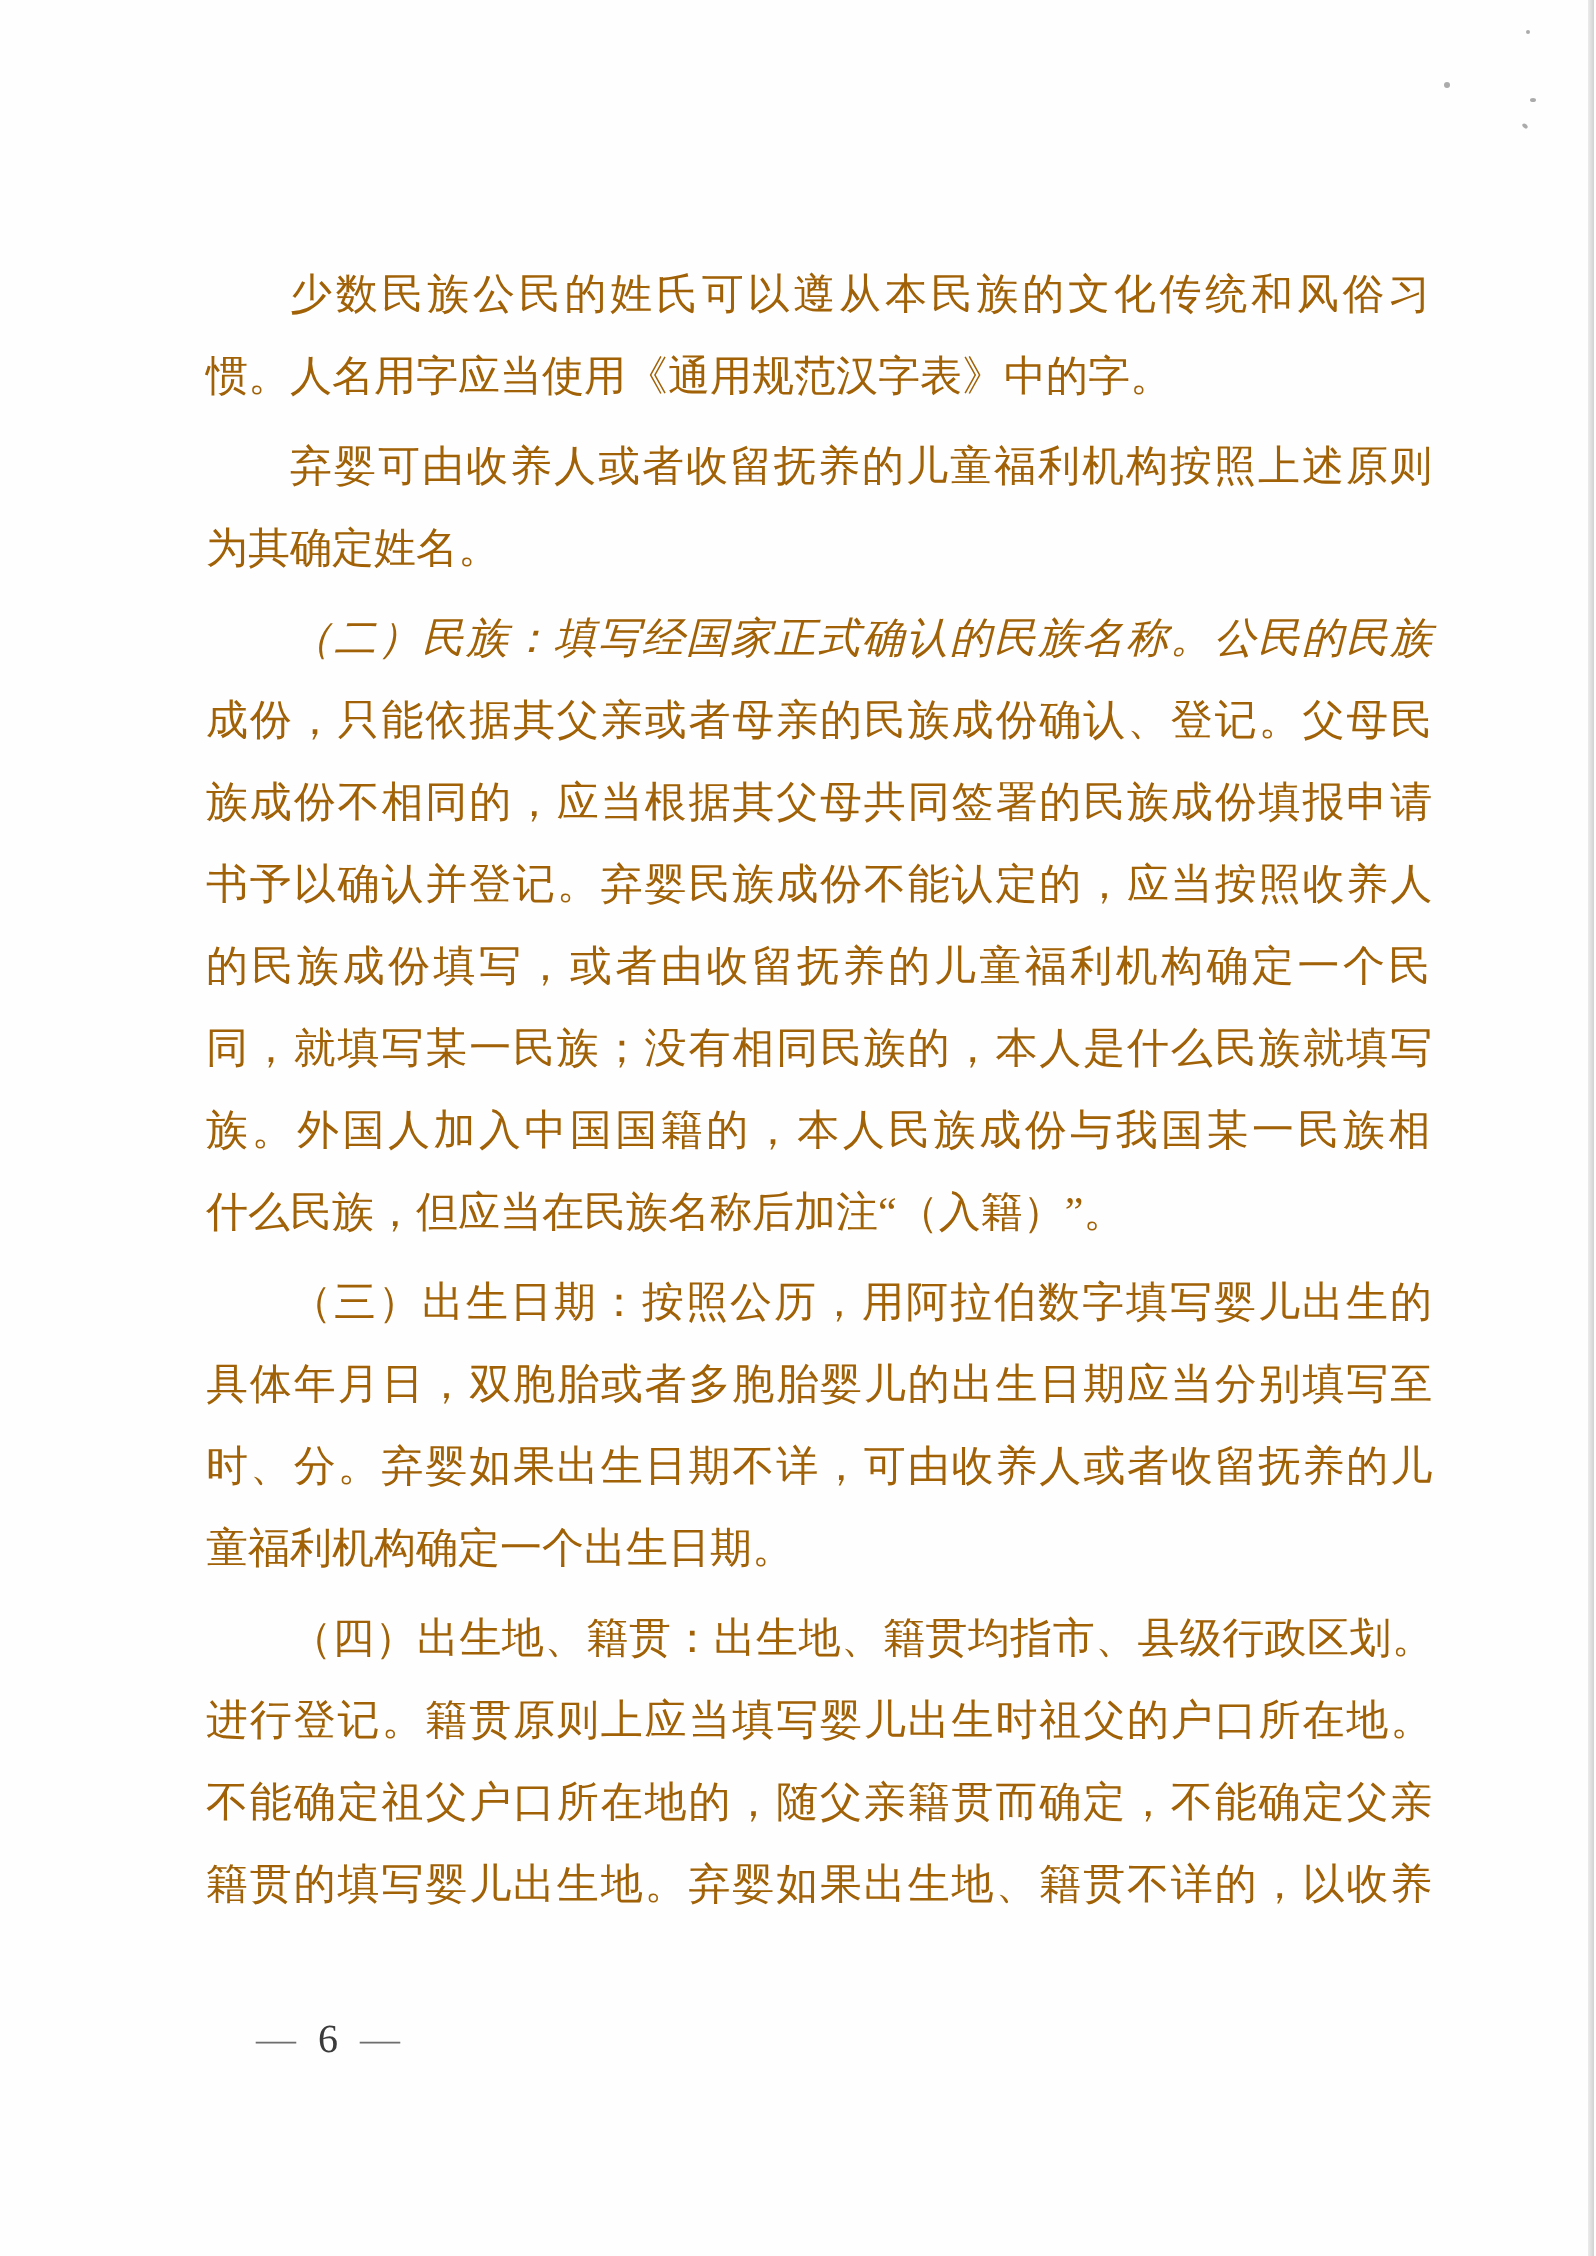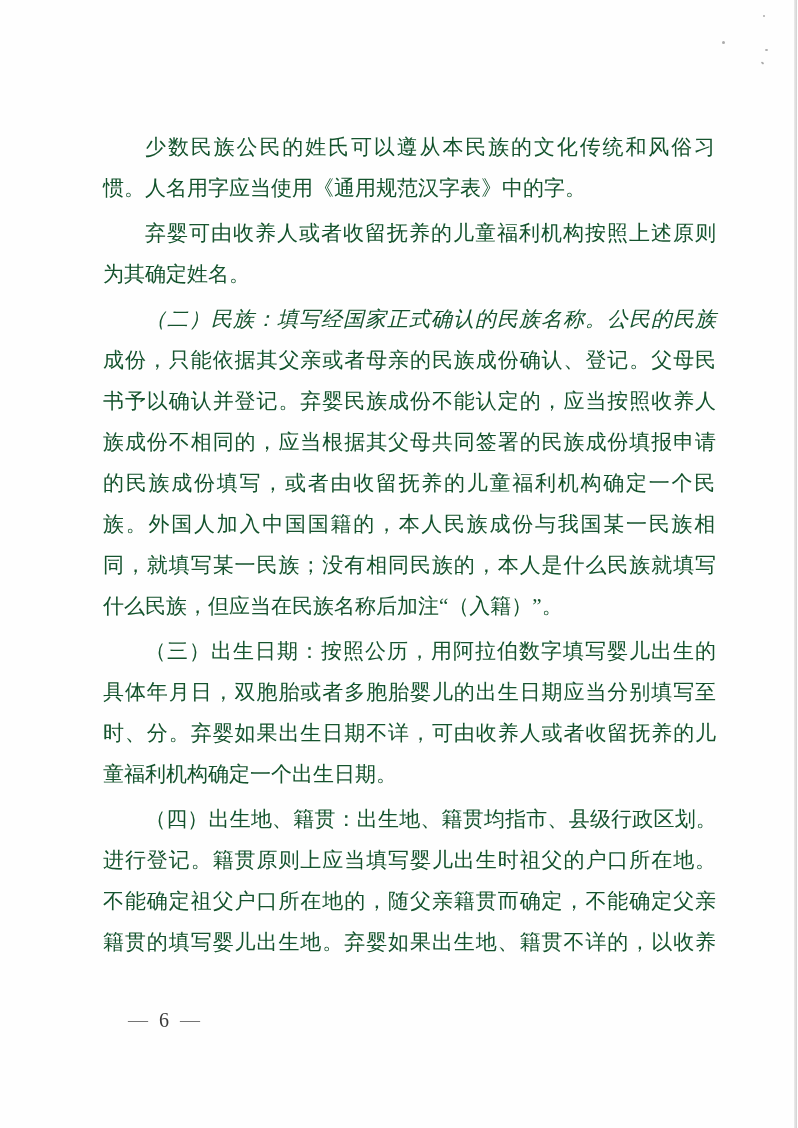--- a/index.html
+++ b/index.html
@@ -19,21 +19,21 @@
     inset: 0;
     background: #fefefe;
   }
   
   .content {
     position: absolute;
     left: 103px;
     top: 127px;
     width: 614px;
     font-size: 21px;
-    color: #14532d;
+    color: #a16207;
     font-weight: 400;
   }
   .para { margin: 0 0 4px 0; }
   .para:last-child { margin-bottom: 0; }
   .ln {
     height: 41px;
     line-height: 41px;
     white-space: nowrap;
     text-rendering: optimizeLegibility;
   }
@@ -92,25 +92,25 @@
     </div>
 
     <div class="para">
       <div class="ln j first" style="letter-spacing: 1px; font-family: Liberation Serif, serif;">弃婴可由收养人或者收留抚养的儿童福利机构按照上述原则</div>
       <div class="ln">为其确定姓名。</div>
     </div>
 
     <div class="para">
       <div class="ln j first" style="letter-spacing: 1px; font-style: italic;">（二）民族：填写经国家正式确认的民族名称。公民的民族</div>
       <div class="ln j" style="letter-spacing: 0.928571px; text-align: center;">成份，只能依据其父亲或者母亲的民族成份确认、登记。父母民</div>
+      <div class="ln j" style="letter-spacing: 0.928571px;">族成份不相同的，应当根据其父母共同签署的民族成份填报申请</div>
       <div class="ln j" style="letter-spacing: 0.928571px;">书予以确认并登记。弃婴民族成份不能认定的，应当按照收养人</div>
-      <div class="ln j" style="letter-spacing: 0.928571px;">族成份不相同的，应当根据其父母共同签署的民族成份填报申请</div>
       <div class="ln j" style="letter-spacing: 1.74074px;">的民族成份填写，或者由收留抚养的儿童福利机构确定一个民</div>
+      <div class="ln j" style="letter-spacing: 0.928571px;">同，就填写某一民族；没有相同民族的，本人是什么民族就填写</div>
       <div class="ln j" style="letter-spacing: 1.74074px;">族。外国人加入中国国籍的，本人民族成份与我国某一民族相</div>
-      <div class="ln j" style="letter-spacing: 0.928571px;">同，就填写某一民族；没有相同民族的，本人是什么民族就填写</div>
       <div class="ln">什么民族，但应当在民族名称后加注“（入籍）”。</div>
     </div>
 
     <div class="para">
       <div class="ln j first" style="letter-spacing: 1px;">（三）出生日期：按照公历，用阿拉伯数字填写婴儿出生的</div>
       <div class="ln j" style="letter-spacing: 0.928571px;">具体年月日，双胞胎或者多胞胎婴儿的出生日期应当分别填写至</div>
       <div class="ln j" style="letter-spacing: 0.928571px;">时、分。弃婴如果出生日期不详，可由收养人或者收留抚养的儿</div>
       <div class="ln">童福利机构确定一个出生日期。</div>
     </div>
 

